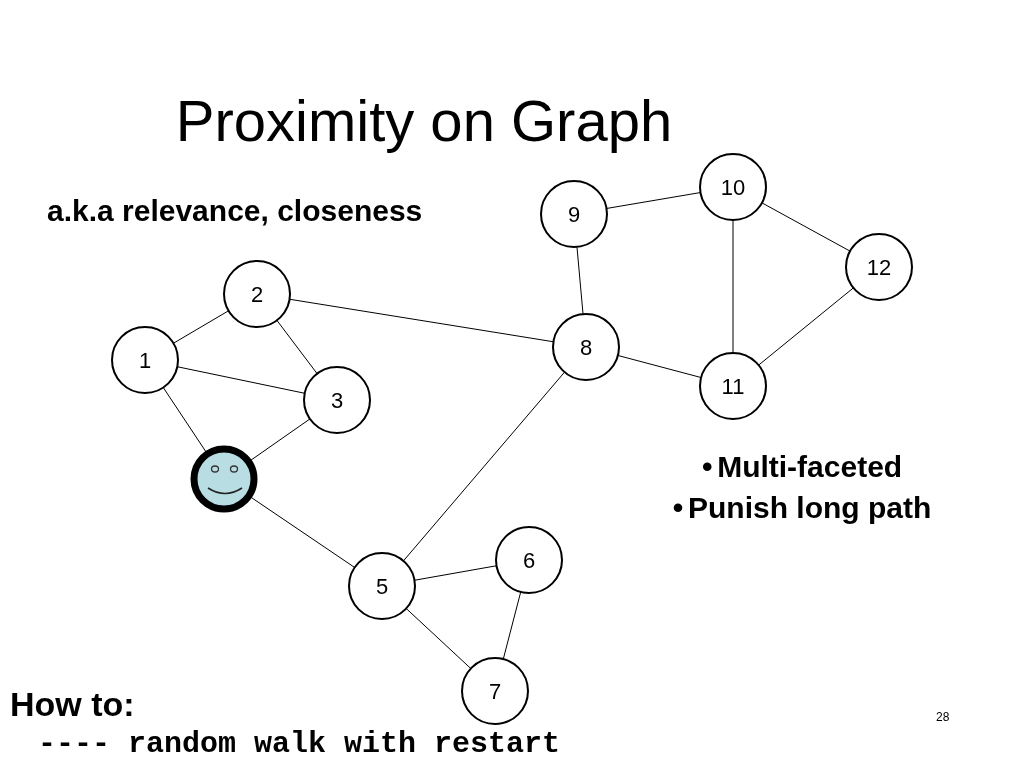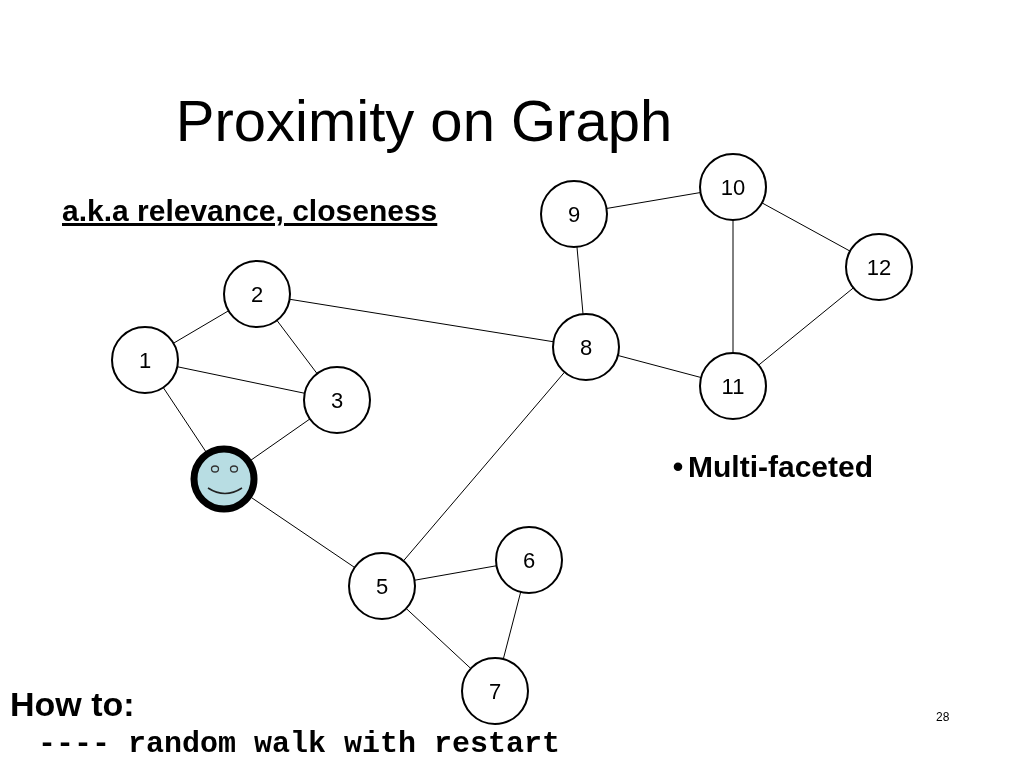--- a/index.html
+++ b/index.html
@@ -1,20 +1,20 @@
 <!DOCTYPE html>
 <html><head>
 <meta charset="utf-8">
 <style>
   html, body { margin: 0; padding: 0; background: #ffffff; }
   body { width: 1024px; height: 768px; position: relative; overflow: hidden;
          font-family: "Liberation Sans", sans-serif; color: #000; }
   .title { position: absolute; left: 0; width: 848px; top: 62px; text-align: center;
            font-size: 58px; font-weight: normal; line-height: 70px; margin-top: 24px; }
-  .subtitle { position: absolute; left: 62px; top: 192px; font-size: 30px; font-weight: bold; line-height: 38px; text-decoration: underline; }
+  .subtitle { position: absolute; left: 47px; top: 192px; font-size: 30px; font-weight: bold; line-height: 38px; }
   #graph { position: absolute; left: 0; top: 0; }
   .bullets { position: absolute; left: 668px; top: 446px; margin: 0; padding: 0; list-style: none; }
   .bullets li { font-size: 30px; font-weight: bold; line-height: 41px; white-space: nowrap; text-align: center; }
   .bullets .dot { display: inline-block; width: 20px; }
   .howto { position: absolute; left: 10px; top: 684px; font-size: 34px; font-weight: bold; line-height: 40px; }
   .howto-method { position: absolute; left: 38px; top: 724px; font-size: 30px; font-weight: bold; line-height: 40px; white-space: nowrap; font-family: Liberation Mono, monospace; }
   .page-num { position: absolute; left: 936px; top: 706px; font-size: 12px; line-height: 22px; }
   .node-label { font-family: "Liberation Sans", sans-serif; font-size: 22px; }
 </style>
 </head>
@@ -94,17 +94,18 @@
           <ellipse cx="215" cy="469" rx="3.5" ry="3" fill="none" stroke="#333" stroke-width="1.3"></ellipse>
           <ellipse cx="234" cy="469" rx="3.5" ry="3" fill="none" stroke="#333" stroke-width="1.3"></ellipse>
           <path d="M 208 488 Q 225 499 242 488" fill="none" stroke="#222" stroke-width="1.5"></path>
         </g>
       </g>
     </g>
 </svg>
 
 <ul class="bullets">
   <li><span class="dot">•</span><span>Multi-faceted</span></li>
+  <li><span class="dot">•</span><span>Punish long path</span></li>
 </ul>
 
 <div class="howto">How to:</div>
 <div class="howto-method">---- random walk with restart</div>
 <div class="page-num">28</div>
 
 </body></html>

